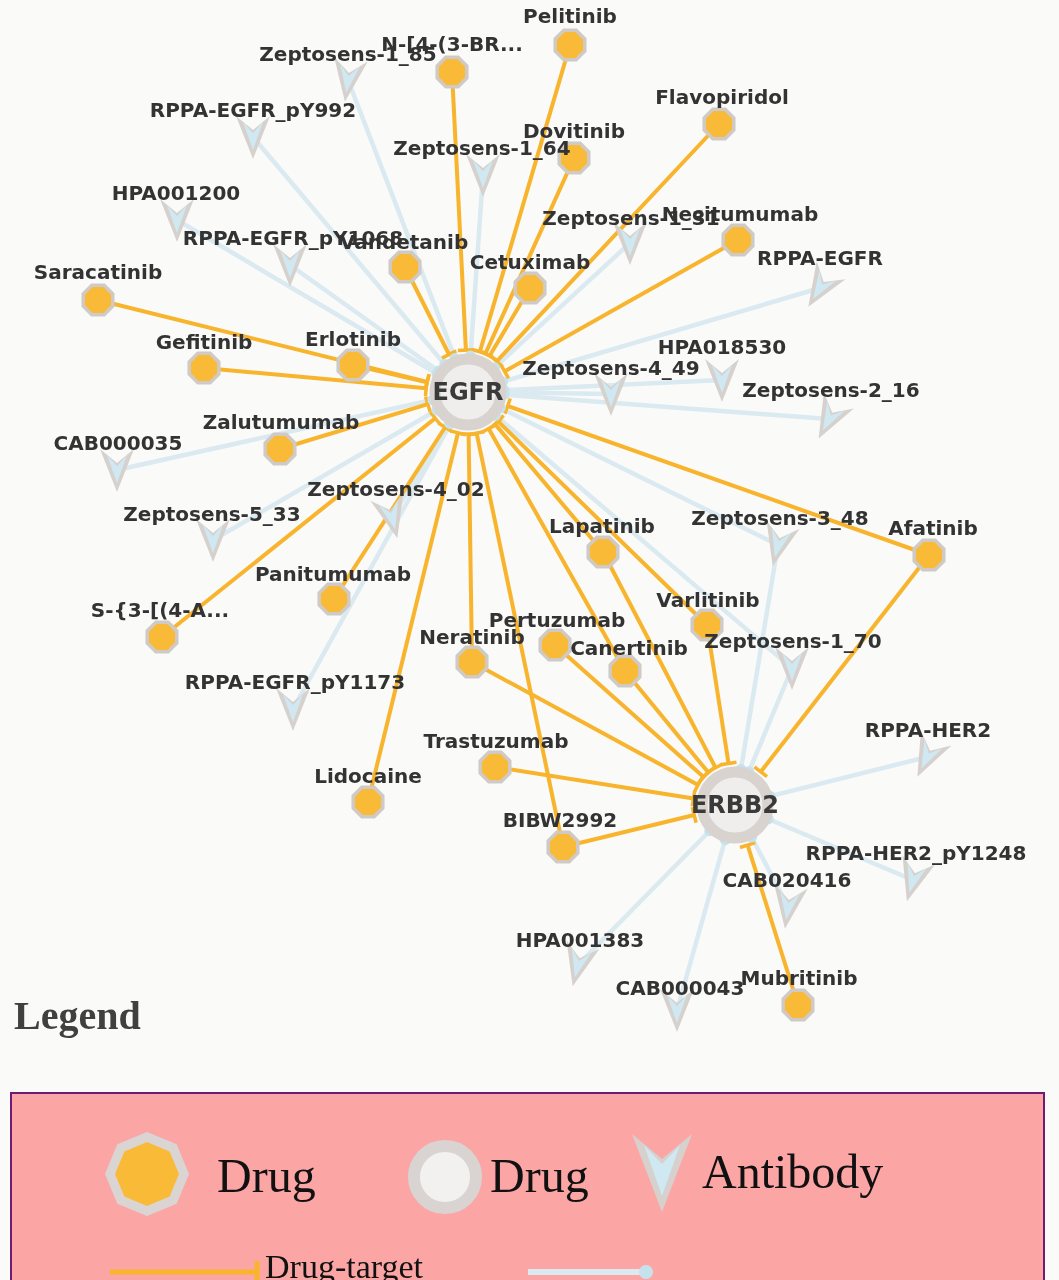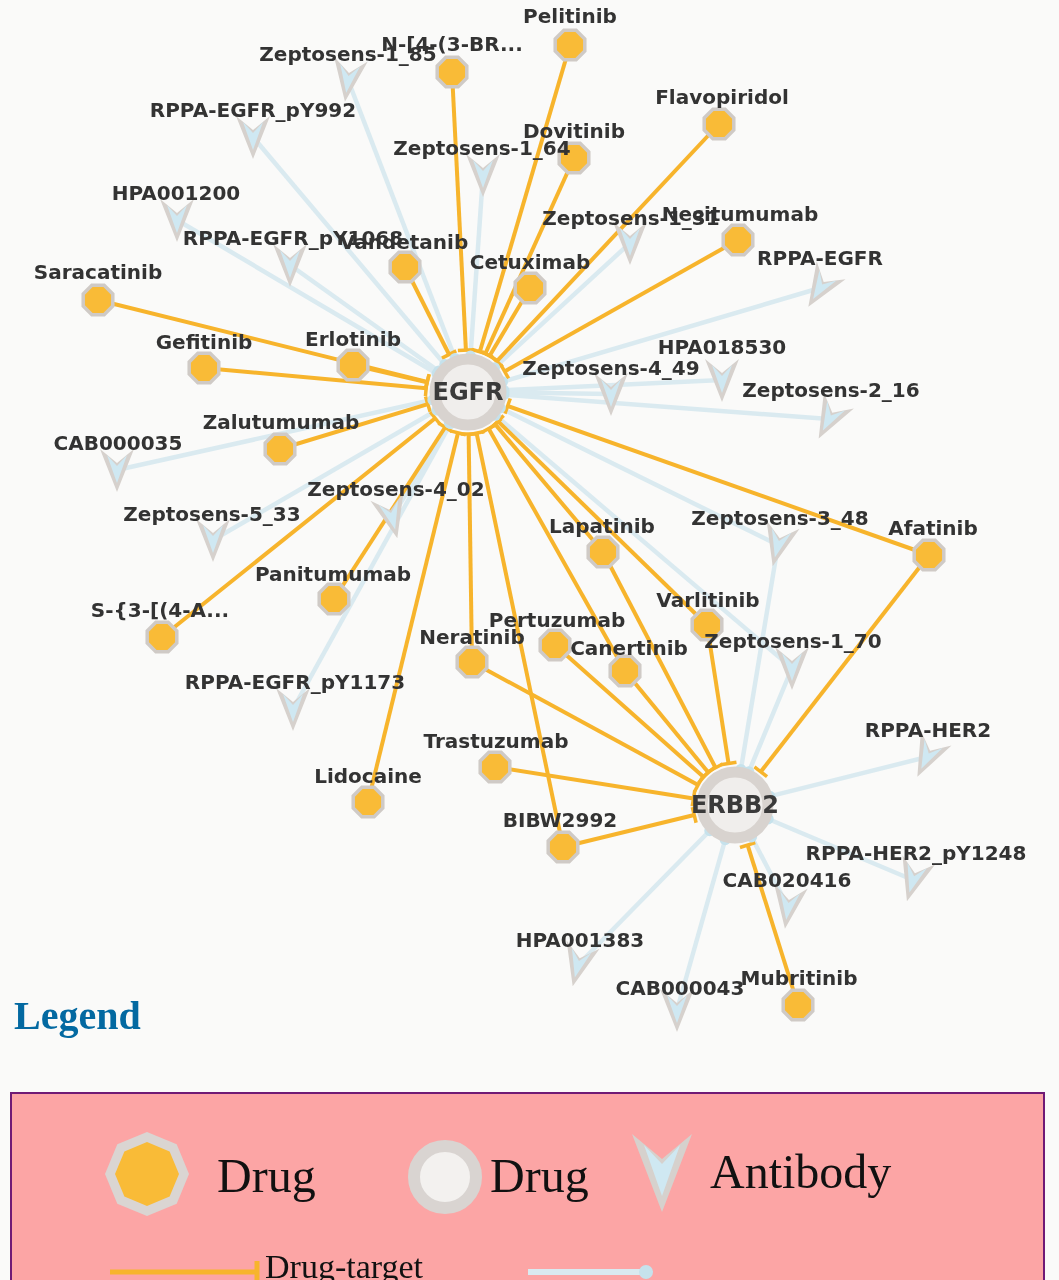--- a/index.html
+++ b/index.html
@@ -12,21 +12,21 @@
     font-family:"DejaVu Sans","Liberation Sans",sans-serif;
     font-weight:bold;font-size:20px;fill:#333;
   }
   .gene-label{
     font-family:"DejaVu Sans","Liberation Sans",sans-serif;
     font-weight:bold;font-size:24px;fill:#3a3a3a;
   }
   #legend-title{
     position:absolute;left:14px;top:992px;
     font-family:"Liberation Serif","DejaVu Serif",serif;
-    font-weight:bold;font-size:40px;color:#0369a1;
+    font-weight:bold;font-size:40px;color:#404040;
   }
   #legend-box{
     position:absolute;left:10px;top:1092px;width:1031px;height:206px;
     border:2px solid #701a75;background:#fca5a5;
   }
   .lg{position:absolute;}
   .lg-label1{
     position:absolute;font-family:"Liberation Serif","DejaVu Serif",serif;
     font-size:48px;color:#111;line-height:1;
   }
@@ -323,21 +323,21 @@
     <circle cx="50" cy="50" r="31" fill="#f3f1ef" stroke="#d9d4d1" stroke-width="12"></circle>
   </svg>
   <div class="lg-label1" style="left:478px;top:58px;">Drug</div>
 
   <svg class="lg" style="left:608px;top:32px;" width="90" height="100">
     <g transform="translate(42,46)">
       <path d="M-30,-38 L0,40 L30,-38 L0,-13 Z" fill="#d6d1cd"></path>
       <path d="M-18,-27 L0,24 L18,-27 L0,-8 Z" fill="#cfe8f2"></path>
     </g>
   </svg>
-  <div class="lg-label1" style="left:690px;top:54px;margin-left:8px;">Antibody</div>
+  <div class="lg-label1" style="left:690px;top:54px;">Antibody</div>
 
   <svg class="lg" style="left:92px;top:164px;" width="170" height="28">
     <line x1="6" y1="14" x2="153" y2="14" stroke="#f7b42c" stroke-width="5"></line>
     <line x1="153" y1="3" x2="153" y2="25" stroke="#f7b42c" stroke-width="5"></line>
   </svg>
   <div class="lg-label2" style="left:253px;top:156px;">Drug-target</div>
 
   <svg class="lg" style="left:510px;top:164px;" width="140" height="28">
     <line x1="6" y1="14" x2="123" y2="14" stroke="#daeaf0" stroke-width="6"></line>
     <circle cx="124" cy="14" r="7" fill="#c6e2ec"></circle>

